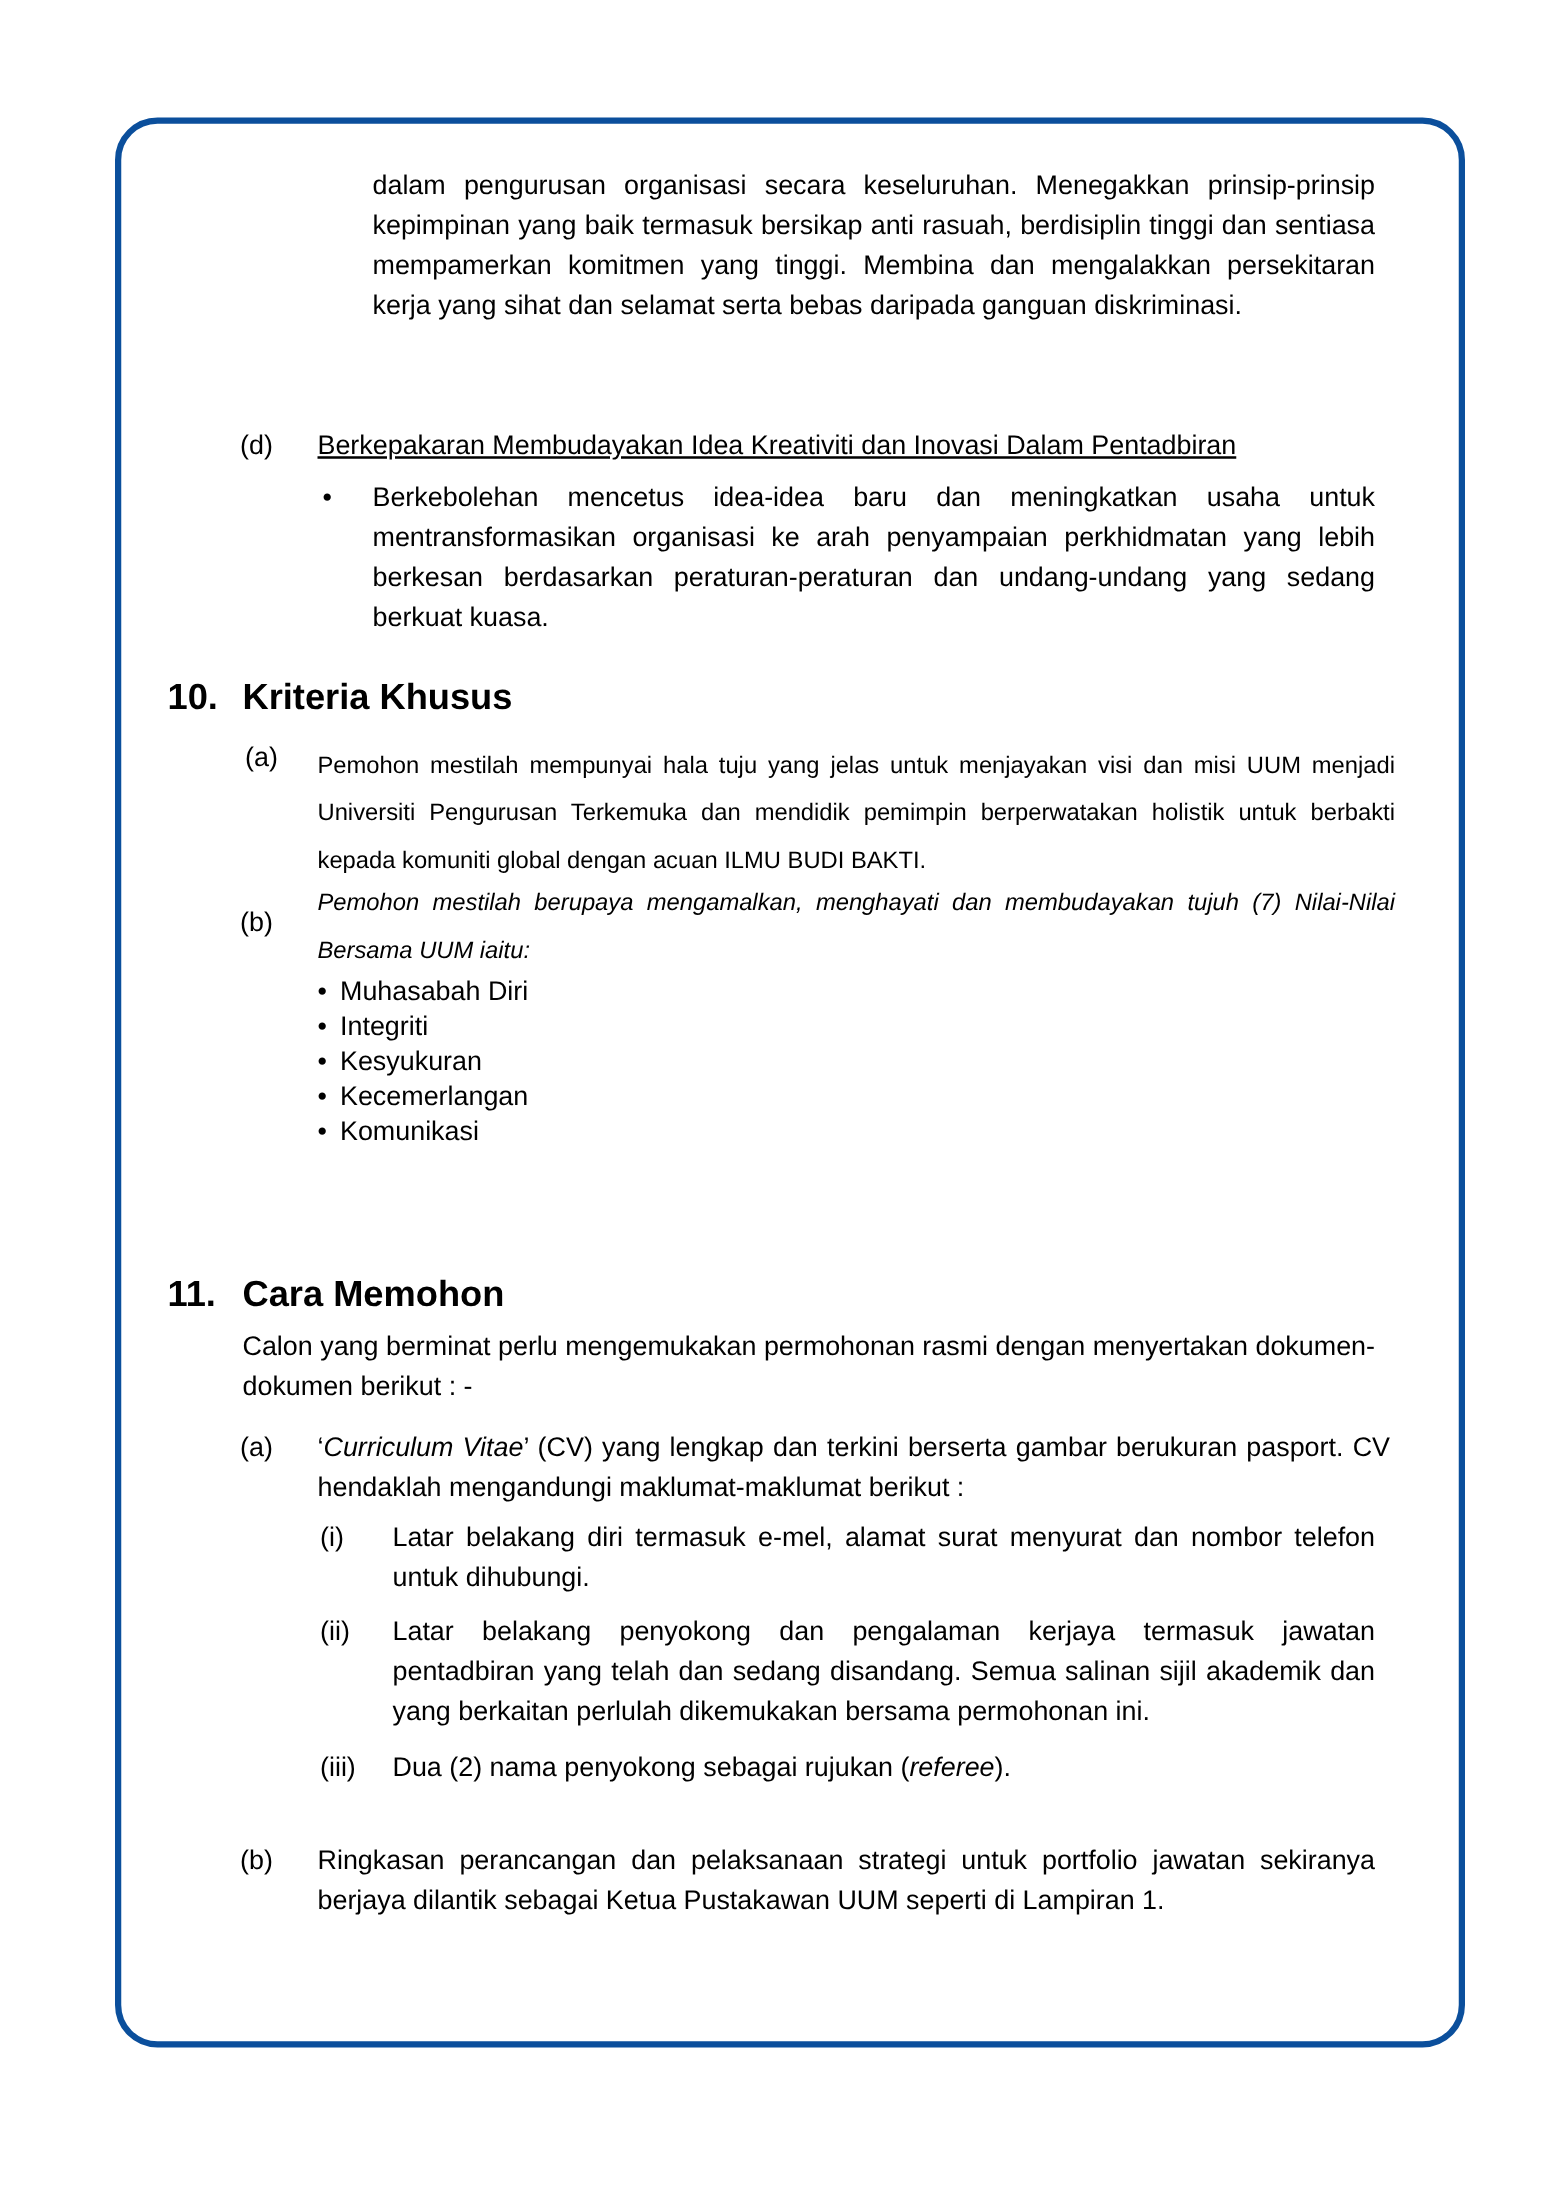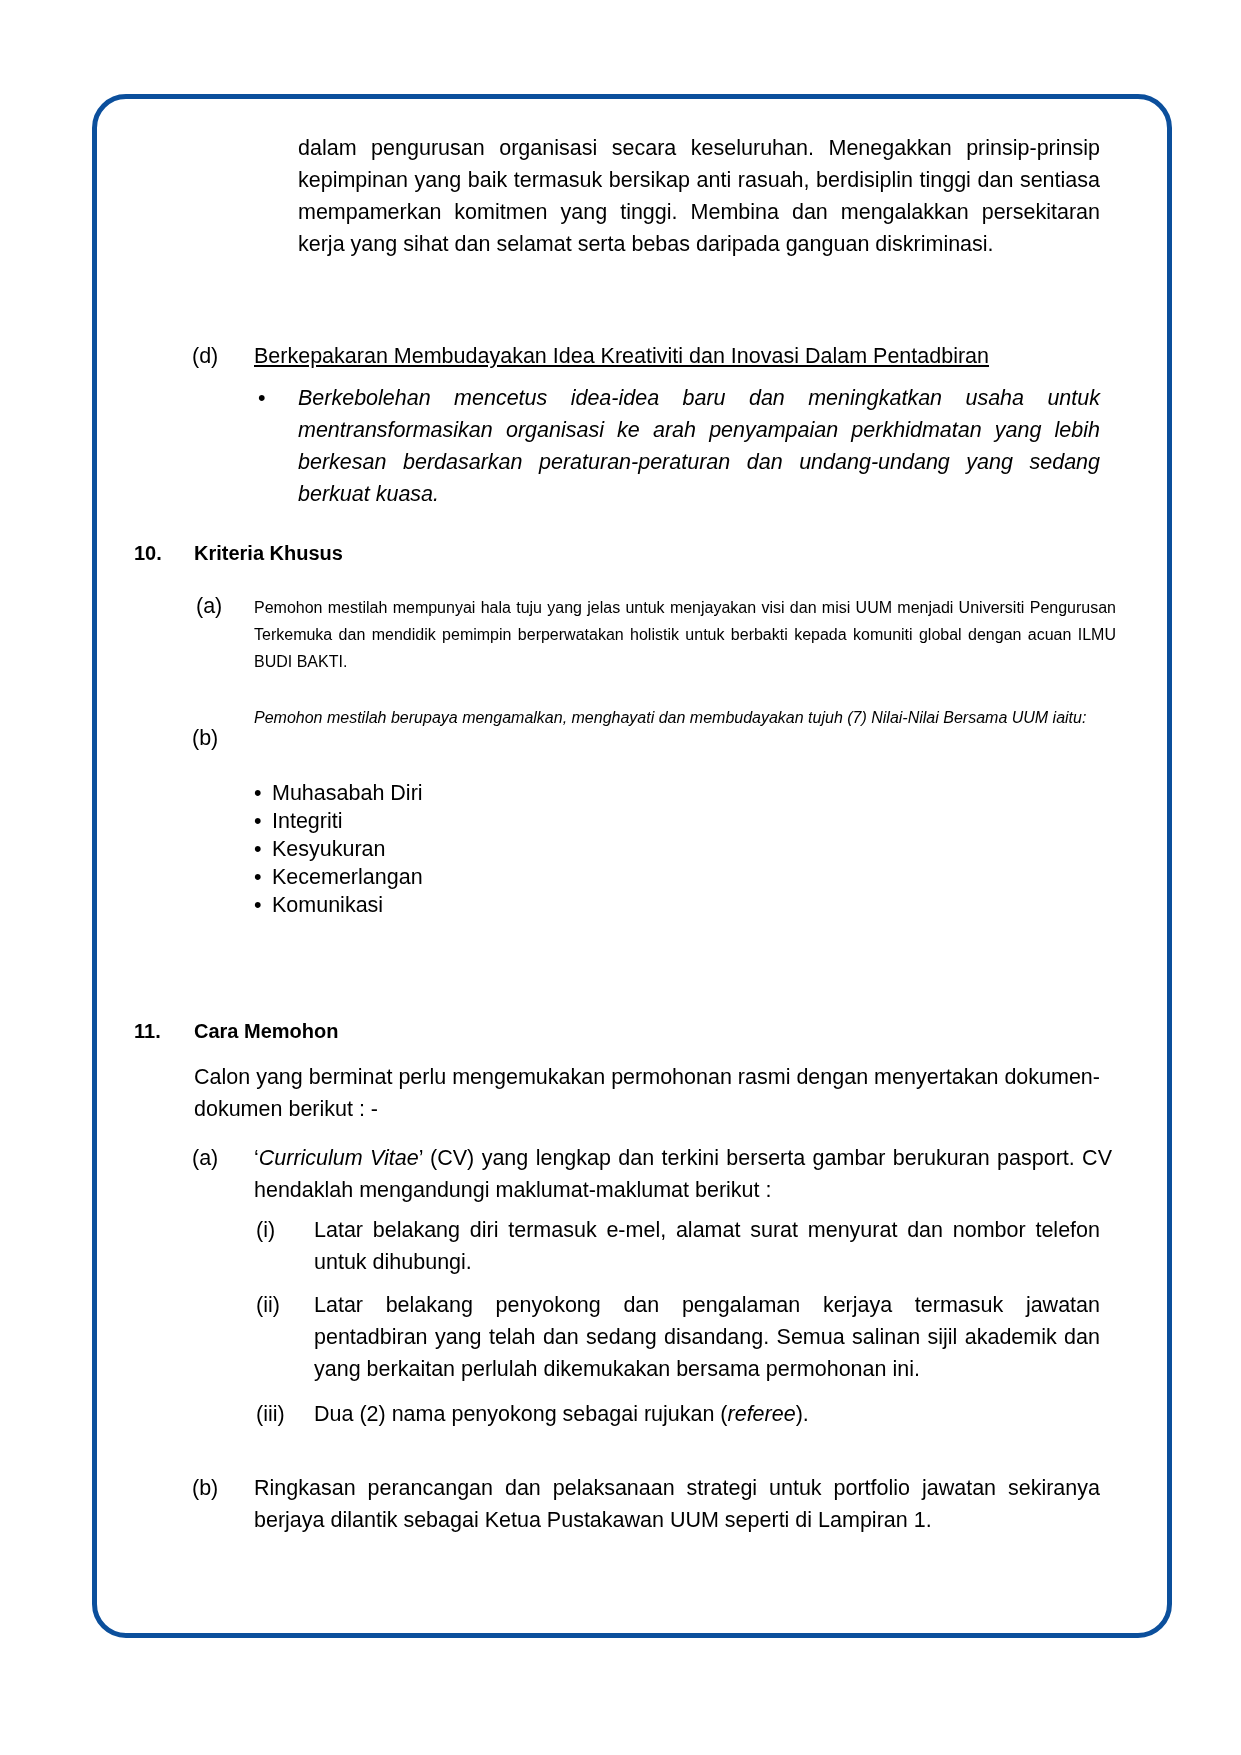--- a/index.html
+++ b/index.html
@@ -2,39 +2,39 @@
 <html><head>
   <meta charset="utf-8">
   <style>
     html, body { margin: 0; padding: 0; background: #ffffff; }
     body { width: 1241px; height: 1755px; position: relative; overflow: hidden;
            font-family: "Liberation Sans", sans-serif; color: #000; }
     .frame { position: absolute; left: 92px; top: 94px; width: 1080px; height: 1544px;
              border: 5px solid #0b4f9c; border-radius: 34px; box-sizing: border-box; }
     .abs { position: absolute; }
     .p { font-size: 21.5px; line-height: 32px; text-align: justify; text-align-last: left; }
-    .p2 { font-size: 16px; line-height: 27px; text-align: justify; text-align-last: left; }
-    .h { font-size: 20px; font-weight: bold; }
+    .p2 { font-size: 19px; line-height: 38px; text-align: justify; text-align-last: left; }
+    .h { font-size: 29px; font-weight: bold; }
     .u { text-decoration: underline; }
     .lbl { font-size: 21.5px; }
     .bl { font-size: 21.5px; line-height: 28px; }
     .bl span.b { display:inline-block; width: 18px; }
     i { font-style: italic; }
   </style>
 </head>
 <body>
 
 <div class="frame"></div>
 
 <div class="abs p" style="left:298px; top:132px; width:802px;">dalam pengurusan organisasi secara keseluruhan. Menegakkan prinsip-prinsip kepimpinan yang baik termasuk bersikap anti rasuah, berdisiplin tinggi dan sentiasa mempamerkan komitmen yang tinggi. Membina dan mengalakkan persekitaran kerja yang sihat dan selamat serta bebas daripada ganguan diskriminasi.</div>
 
 <div class="abs lbl" style="left:192px; top:344px;">(d)</div>
 <div class="abs lbl u" style="left:254px; top:344px;">Berkepakaran Membudayakan Idea Kreativiti dan Inovasi Dalam Pentadbiran</div>
 <div class="abs lbl" style="left:258px; top:386px;">•</div>
-<div class="abs p" style="left:298px; top:382px; width:802px;font-style:italic;">Berkebolehan mencetus idea-idea baru dan meningkatkan usaha untuk mentransformasikan organisasi ke arah penyampaian perkhidmatan yang lebih berkesan berdasarkan peraturan-peraturan dan undang-undang yang sedang berkuat kuasa.</div>
+<div class="abs p" style="left:298px; top:382px; width:802px;">Berkebolehan mencetus idea-idea baru dan meningkatkan usaha untuk mentransformasikan organisasi ke arah penyampaian perkhidmatan yang lebih berkesan berdasarkan peraturan-peraturan dan undang-undang yang sedang berkuat kuasa.</div>
 
 <div class="abs h" style="left:134px; top:542px;">10.</div>
 <div class="abs h" style="left:194px; top:542px;">Kriteria Khusus</div>
 
 <div class="abs lbl" style="left:196px; top:594px;">(a)</div>
 <div class="abs p2" style="left:254px; top:594px; width:862px;">Pemohon mestilah mempunyai hala tuju yang jelas untuk menjayakan visi dan misi UUM menjadi Universiti Pengurusan Terkemuka dan mendidik pemimpin berperwatakan holistik untuk berbakti kepada komuniti global dengan acuan ILMU BUDI BAKTI.</div>
 
 <div class="abs lbl" style="left:192px; top:726px;">(b)</div>
 <div class="abs p2" style="left:254px; top:704px; width:862px;font-style:italic;">Pemohon mestilah berupaya mengamalkan, menghayati dan membudayakan tujuh (7) Nilai-Nilai Bersama UUM iaitu:</div>
 

